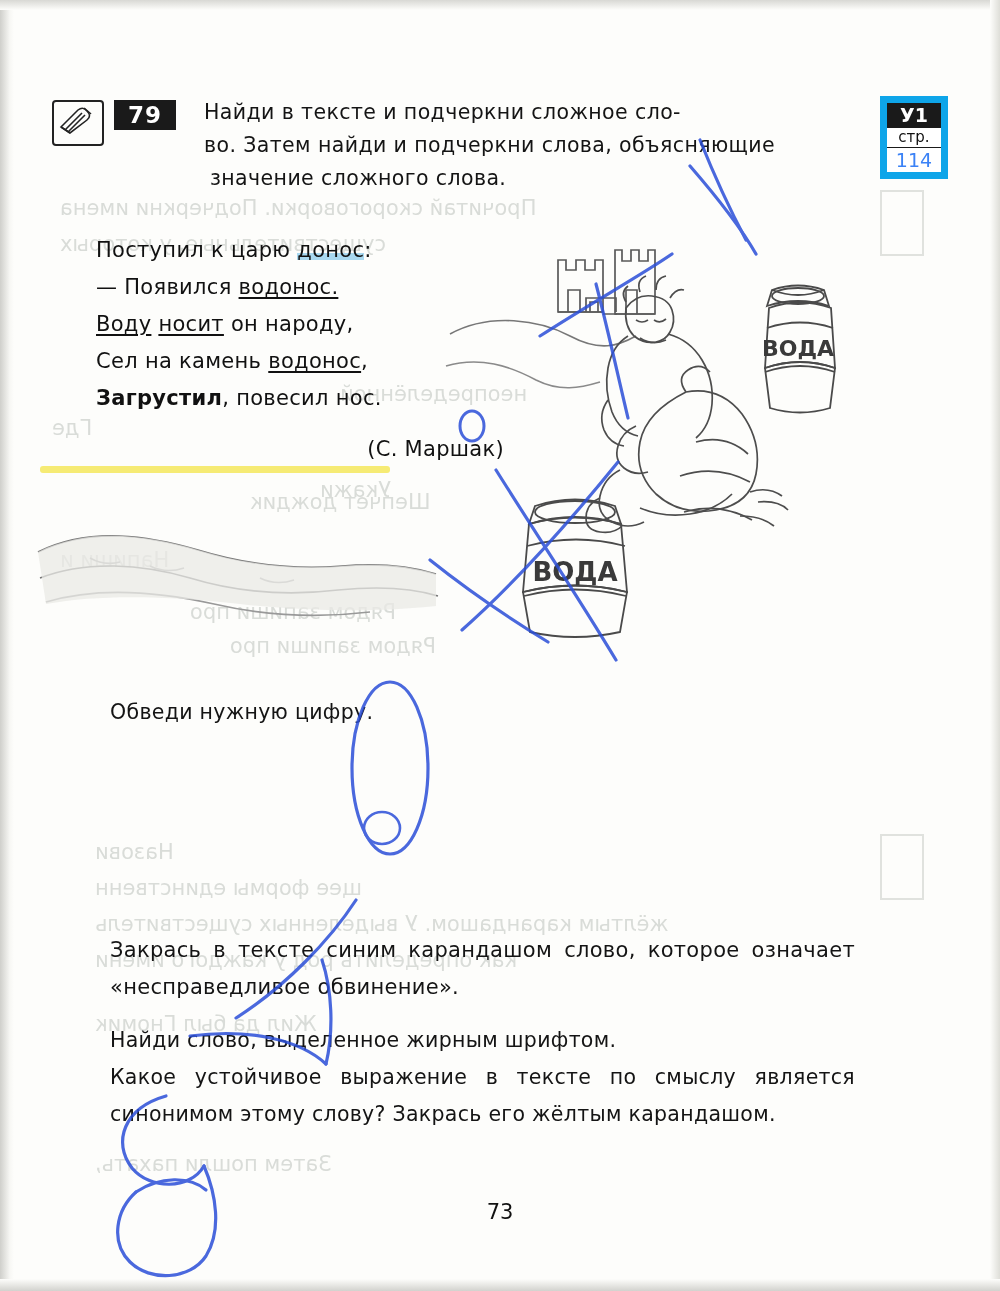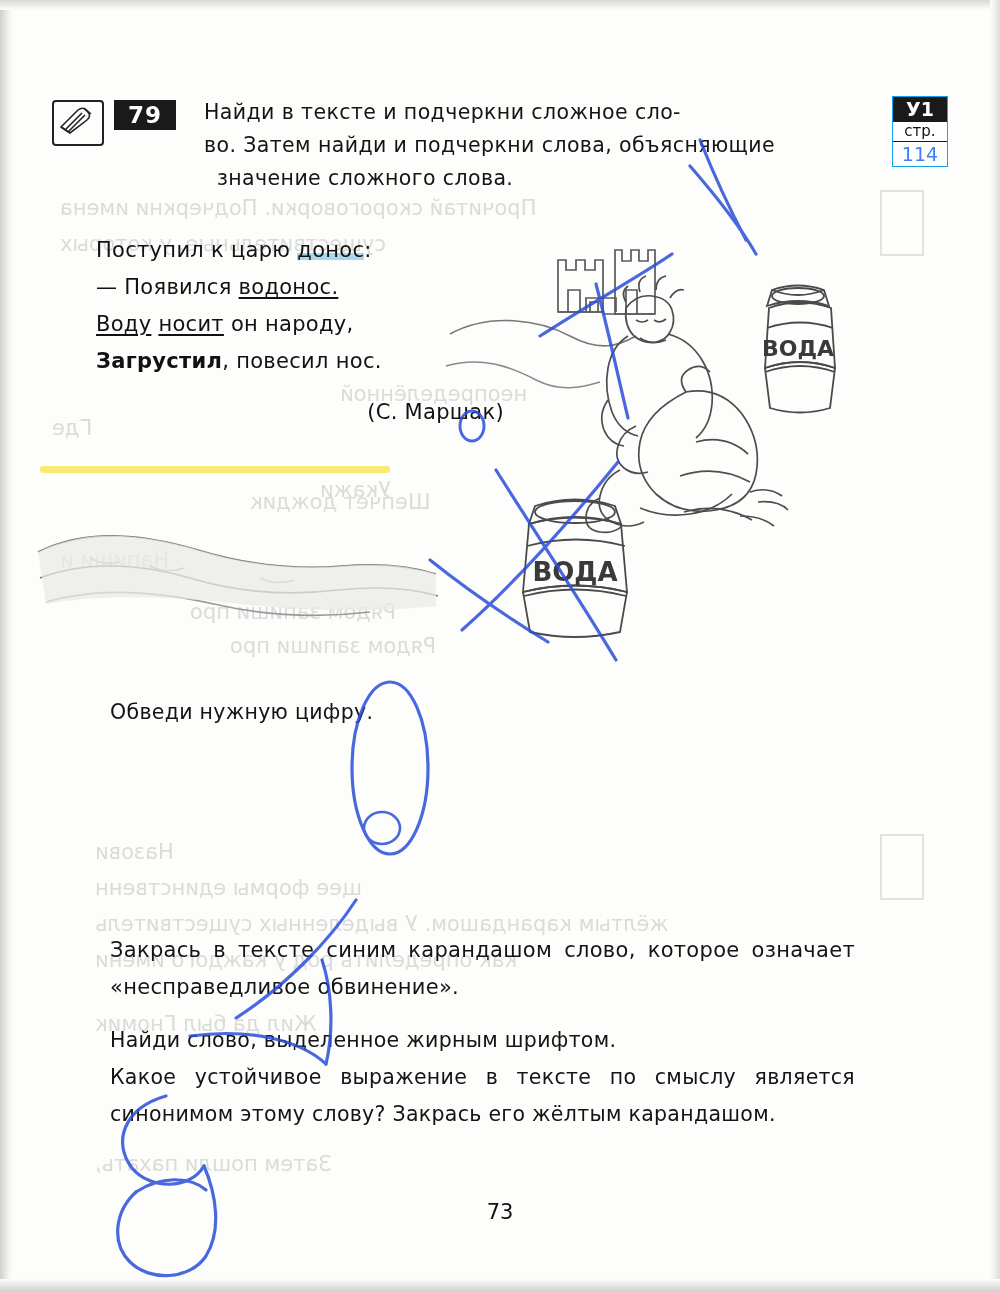--- a/index.html
+++ b/index.html
@@ -98,30 +98,30 @@
     position: absolute;
     left: 152px;
     top: 0px;
     width: 660px;
     font-size: 20.5px;
     line-height: 33px;
     color: #141414;
     text-align: justify;
     letter-spacing: 0.4px;
   }
-  .ex-text .l3 { margin-left: 13px; }
+  .ex-text .l3 { margin-left: 6px; }
 
   
   .corner-box {
     position: absolute;
     right: 52px;
     top: 96px;
     width: 54px;
     text-align: center;
-    border: 1px solid #0ea5e9;
+    border: 7px solid #0ea5e9;
     background: #fff;
   }
   .corner-box .u1 {
     background: #1a1a1a;
     color: #fff;
     font-size: 19px;
     font-weight: bold;
     line-height: 25px;
   }
   .corner-box .cb-line {
@@ -354,20 +354,21 @@
     <div class="corner-box">
       <div class="u1">У1</div>
       <div class="cb-line">стр.</div>
       <div class="cb-page">114</div>
     </div>
 
     <div class="poem">
       <div>Поступил к царю <span class="hl-blue">донос</span>:</div>
       <div>— Появился <span class="u">водонос.</span></div>
       <div><span class="u">Воду</span> <span class="u">носит</span> он народу,</div>
+      <div>Сел на камень <span class="u">водонос</span>,</div>
       <div><span class="bold">Загрустил</span>, повесил нос.</div>
       <span class="author">(С. Маршак)</span>
     </div>
     <div class="hl-yellow-line"></div>
 
     <div class="q1">
       <div class="last">Обведи нужную цифру.</div>
     </div>
 
     <div class="q2">Закрась в тексте синим карандашом слово, которое означает «несправедливое обвинение».</div>

